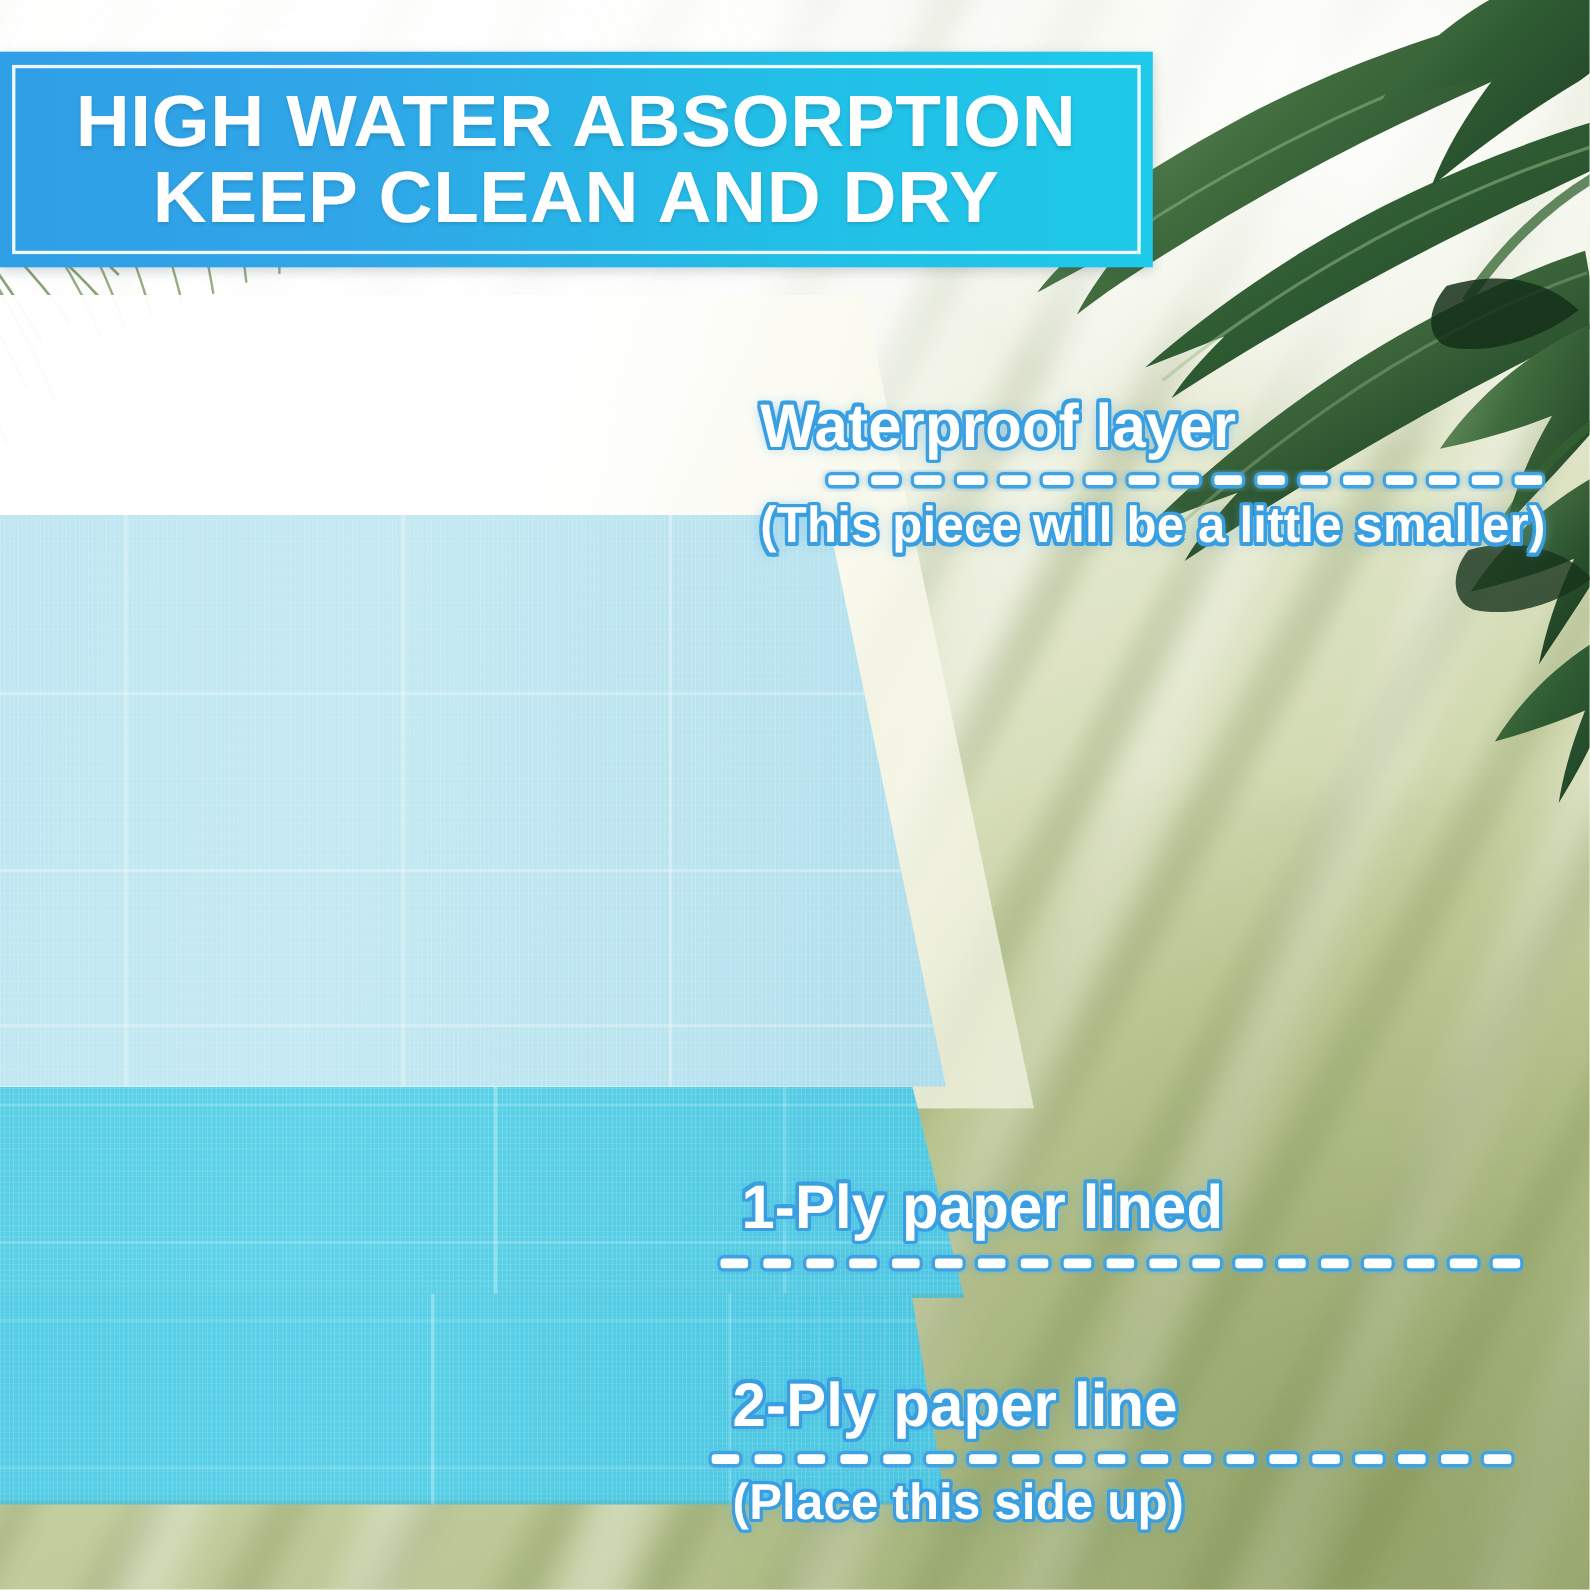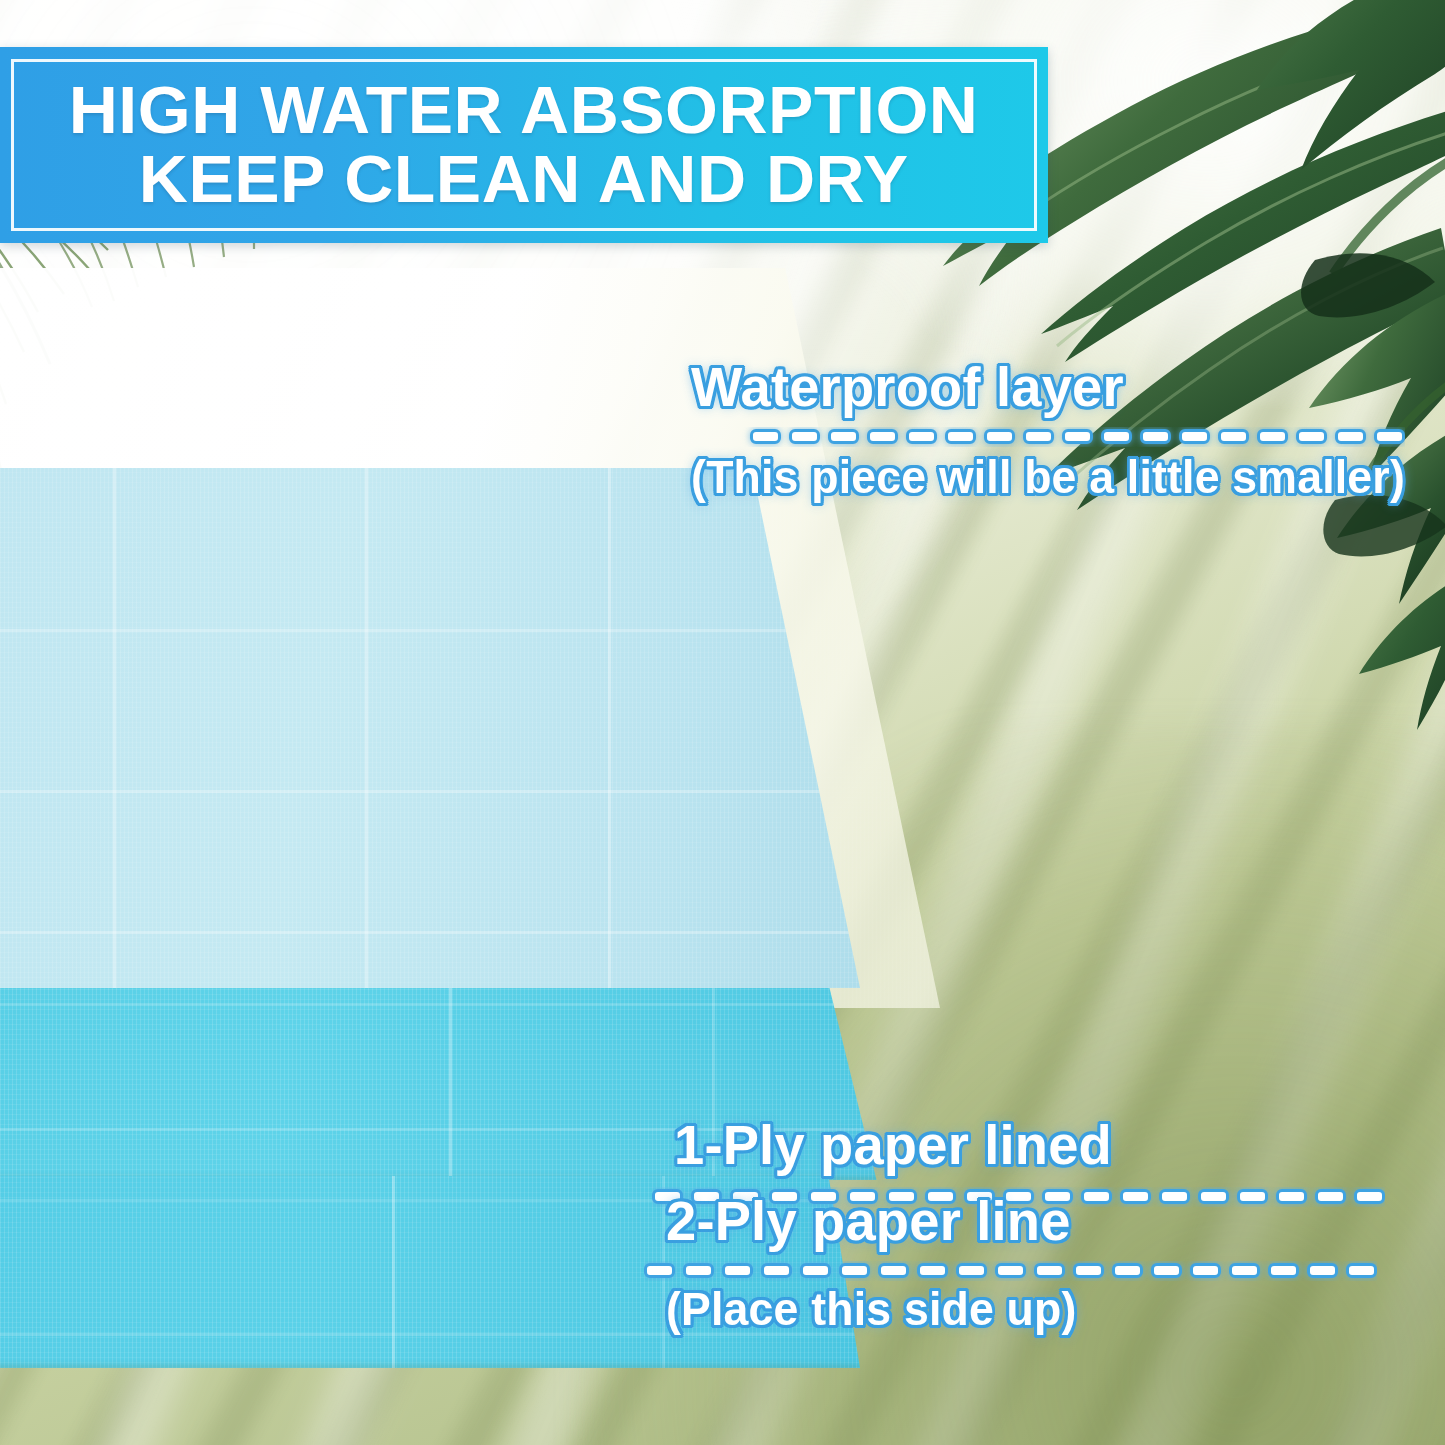--- a/index.html
+++ b/index.html
@@ -165,23 +165,23 @@
     width:31px;height:15px;
     background:#ffffff;
     border:3px solid #3fa3e2;
     border-radius:6px;
     box-sizing:border-box;
     box-shadow:0 0 7px rgba(90,175,230,.75);
   }
 
   #callout-waterproof{right:40px;top:358px;}
   #callout-waterproof .dashline{margin:10px 0 6px 0;}
-  #callout-1ply{right:60px;top:1116px;}
+  #callout-1ply{right:60px;top:1068px;}
   #callout-1ply .dashline{margin-top:12px;}
-  #callout-2ply{right:68px;top:1192px;}
+  #callout-2ply{right:68px;top:1248px;}
   #callout-2ply .dashline{margin:10px 0 4px 0;}
 </style>
 </head>
 <body>
 
 <div id="stage">
 
   <div class="bg-base"></div>
   <div class="bg-stripes"></div>
   <div class="bg-stripes2"></div>

